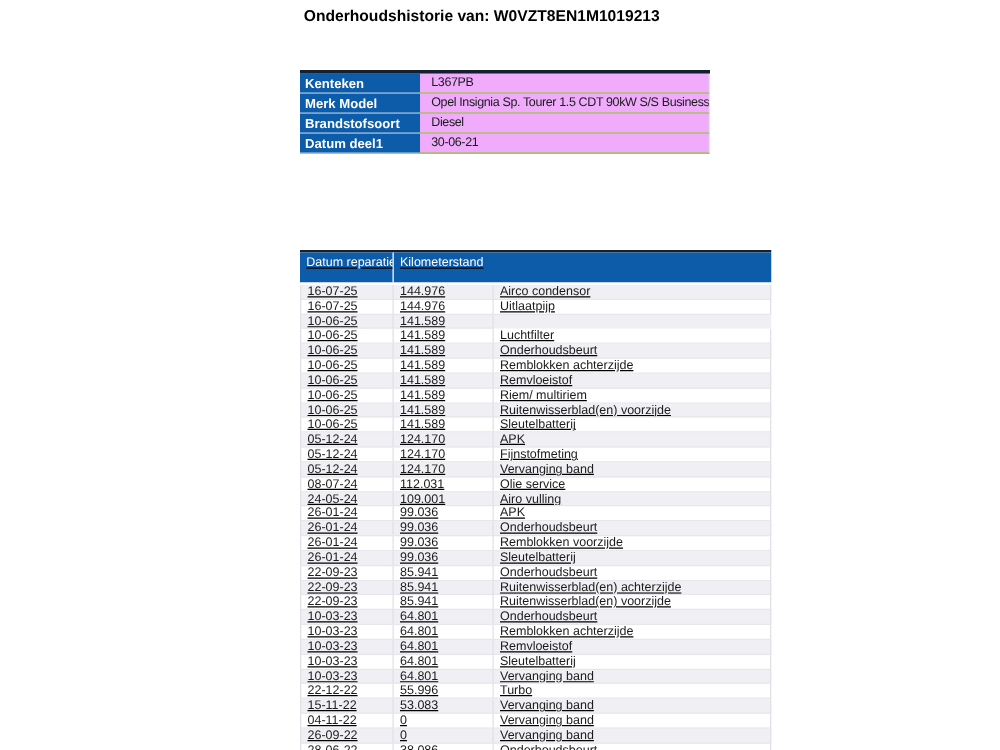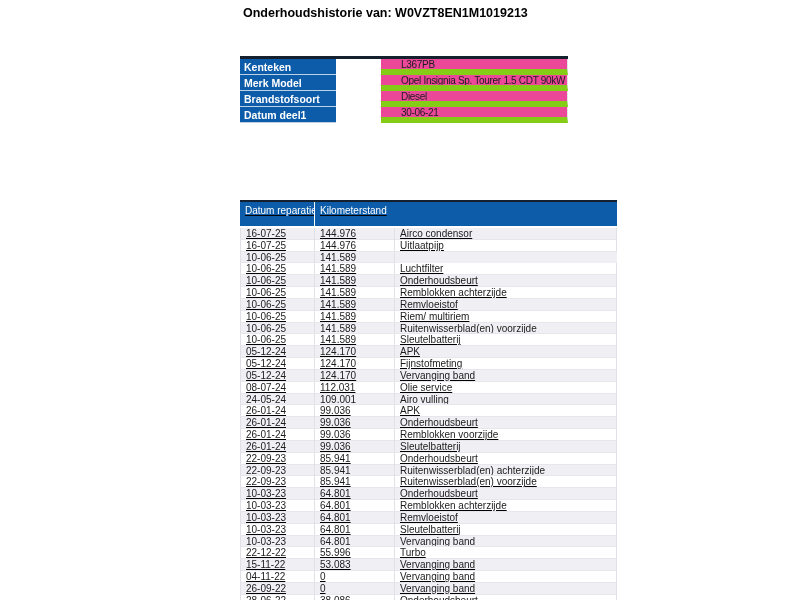--- a/index.html
+++ b/index.html
@@ -10,32 +10,32 @@
   }
   .title {
     position:absolute; left:243px; top:6px;
     font-size:12.5px; font-weight:bold; color:#000000; white-space:nowrap;
   }
   
   .info-table {
     position:absolute; left:240px; top:56px; width:328px;
     border-top:3px solid #15202e;
   }
-  .info-row { display:flex; height:16px;gap:45px; }
+  .info-row { display:flex; height:16px; }
   .info-label {
     width:96px; background:#0d5ca9; color:#ffffff;
     font-size:10.5px; font-weight:bold;
     display:flex; align-items:center; padding-left:4px;
     border-bottom:1px solid #bcd0e6; white-space:nowrap; overflow:hidden;
   }
   .info-value {
-    flex:1; background:#ec4899; color:#1b1b1b; font-size:10px;
+    flex:1; background:#f0abfc; color:#1b1b1b; font-size:10px;
     letter-spacing:-0.3px;
-    display:flex; align-items:center; padding-left:20px;
-    border-bottom:6px solid #84cc16; border-right:1px solid #e2e2e8;
+    display:flex; align-items:center; padding-left:9px;
+    border-bottom:1px solid #84cc16; border-right:1px solid #e2e2e8;
     white-space:nowrap; overflow:hidden;
   }
   
   .repair-table {
     position:absolute; left:240px; top:200px; width:377px;
     border-top:2px solid #15202e;
     text-decoration:underline;
   }
   .repair-header {
     display:grid; grid-template-columns:75px 80px 1fr;

